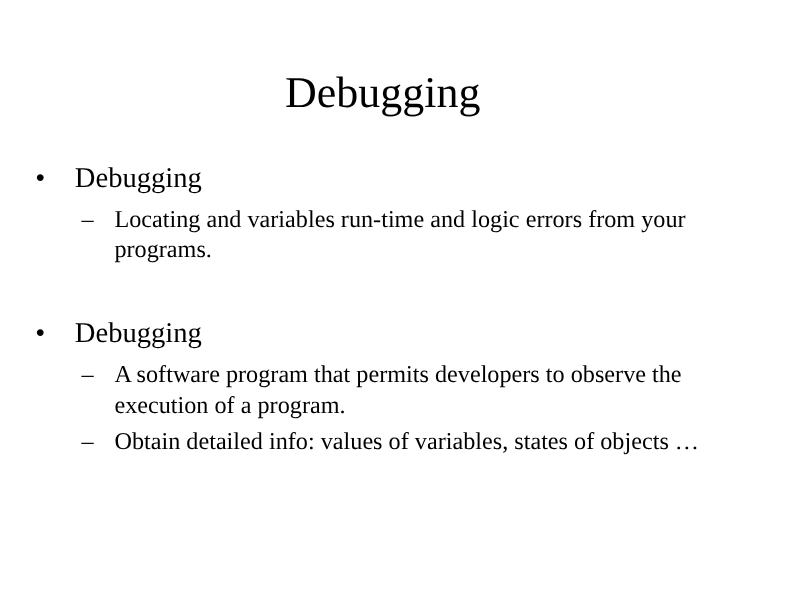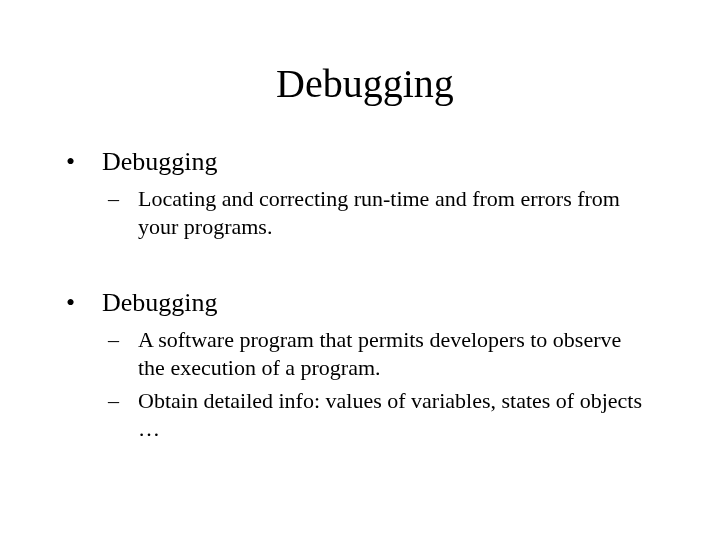--- a/index.html
+++ b/index.html
@@ -8,21 +8,21 @@
     width: 720px;
     height: 540px;
     background: #ffffff;
     font-family: "Times New Roman", Times, serif;
     color: #000000;
   }
   .slide {
     width: 720px;
     height: 540px;
     box-sizing: border-box;
-    padding: 40px 50px 40px 60px;
+    padding: 40px 50px 40px 26px;
     position: relative;
   }
   .title {
     text-align: center;
     font-size: 40px;
     font-weight: normal;
     margin-top: 20px;
     margin-bottom: 40px;
   }
   .level1 {
@@ -65,21 +65,21 @@
 <div class="slide">
 
   <div class="title">Debugging</div>
 
   <div class="level1">
     <div class="bullet">•</div>
     <div class="text">Debugging</div>
   </div>
   <div class="level2">
     <div class="bullet">–</div>
-    <div class="text">Locating and correcting run-time and from errors from your programs.</div>
+    <div class="text">Locating and variables run-time and logic errors from your programs.</div>
   </div>
 
   <div class="section-gap"></div>
 
   <div class="level1">
     <div class="bullet">•</div>
     <div class="text">Debugging</div>
   </div>
   <div class="level2">
     <div class="bullet">–</div>

